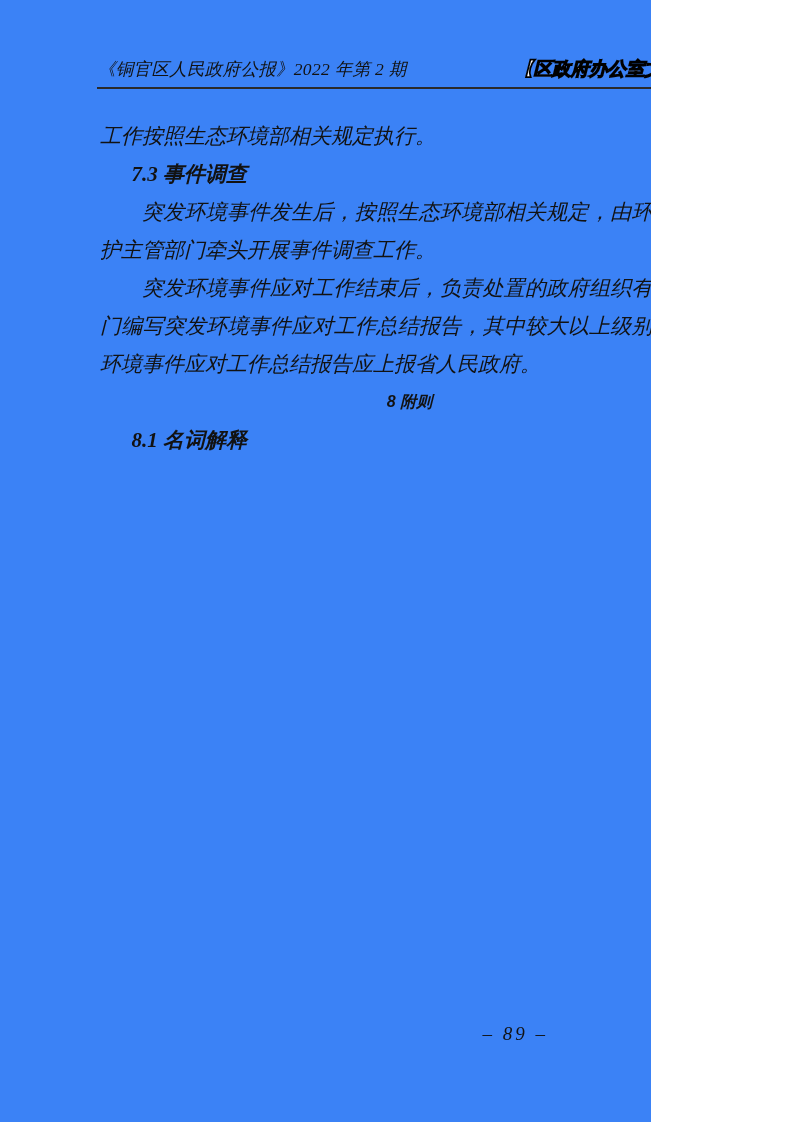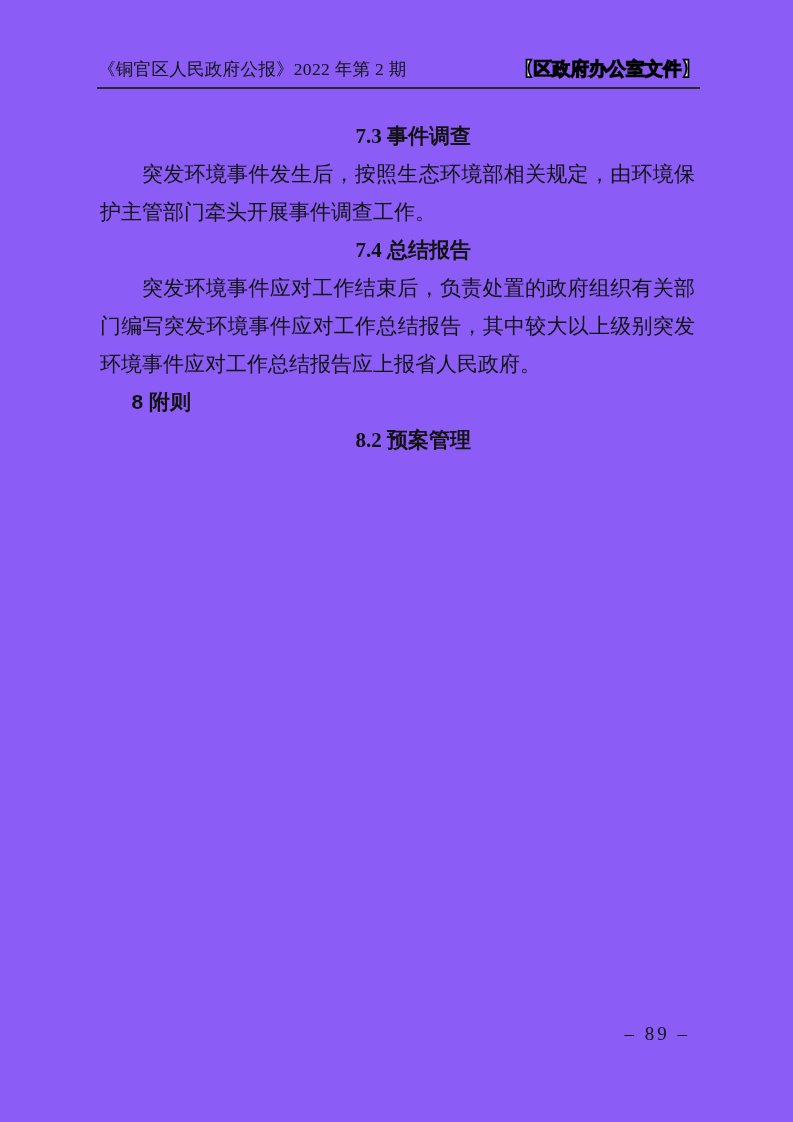--- a/index.html
+++ b/index.html
@@ -1,23 +1,24 @@
 <!DOCTYPE html>
 <html><head>
 <meta charset="utf-8">
 <style>
   * { margin:0; padding:0; box-sizing:border-box; }
   html, body { background:#ffffff; }
   .page {
     position:relative;
-    width:793px; height:1122px;
-    background:#8b5cf6;
+    width:651px; height:1122px;
+    background:#3b82f6;
     color:#121212;
     font-family:"Liberation Serif","DejaVu Serif",serif;
     overflow:hidden;
+    font-style:italic;
   }
   .header {
     position:absolute; left:98px; top:56px; width:602px;
     display:flex; justify-content:space-between; align-items:flex-end;
   }
   .header-left {
     font-size:17.5px;
     letter-spacing:0.3px;
     white-space:nowrap;
   }
@@ -36,27 +37,27 @@
   .content {
     position:absolute; left:100px; top:117px; width:595px;
     font-size:21px; line-height:38px;
     text-align:justify;
     text-justify:inter-ideograph;
   }
   .body-text { text-indent:2em; }
   .body-text.no-indent { text-indent:0; }
   .heading {
     font-size:21px; font-weight:700;
-    text-indent:1.5em; text-align:center;
+    text-indent:1.5em; text-align:left;
     line-height:38px;
   }
   .chapter-heading {
     font-family:"Liberation Sans","DejaVu Sans",sans-serif;
-    font-size:21px; font-weight:700;
-    text-indent:1.5em; text-align:left;
+    font-size:16px; font-weight:700;
+    text-indent:1.5em; text-align:center;
     line-height:38px;
   }
   .footer {
     position:absolute; top:1023px; right:103px;
   }
   .page-number {
     font-size:19px;
     letter-spacing:3px;
     white-space:nowrap;
     margin-top:30px;
@@ -68,25 +69,25 @@
 <div class="page">
 
   <header class="header">
     <span class="header-left">《铜官区人民政府公报》2022 年第 2 期</span>
     <span class="header-right">【区政府办公室文件】</span>
   </header>
 
   <div class="header-rule"></div>
 
   <main class="content">
+    <p class="body-text no-indent">工作按照生态环境部相关规定执行。</p>
     <h3 class="heading">7.3 事件调查</h3>
     <p class="body-text">突发环境事件发生后，按照生态环境部相关规定，由环境保护主管部门牵头开展事件调查工作。</p>
-    <h3 class="heading">7.4 总结报告</h3>
     <p class="body-text">突发环境事件应对工作结束后，负责处置的政府组织有关部门编写突发环境事件应对工作总结报告，其中较大以上级别突发环境事件应对工作总结报告应上报省人民政府。</p>
     <h2 class="chapter-heading">8 附则</h2>
-    <h3 class="heading">8.2 预案管理</h3>
+    <h3 class="heading">8.1 名词解释</h3>
   </main>
 
   <footer class="footer">
     <span class="page-number">– 89 –</span>
   </footer>
 
 </div>
 
 </body></html>

